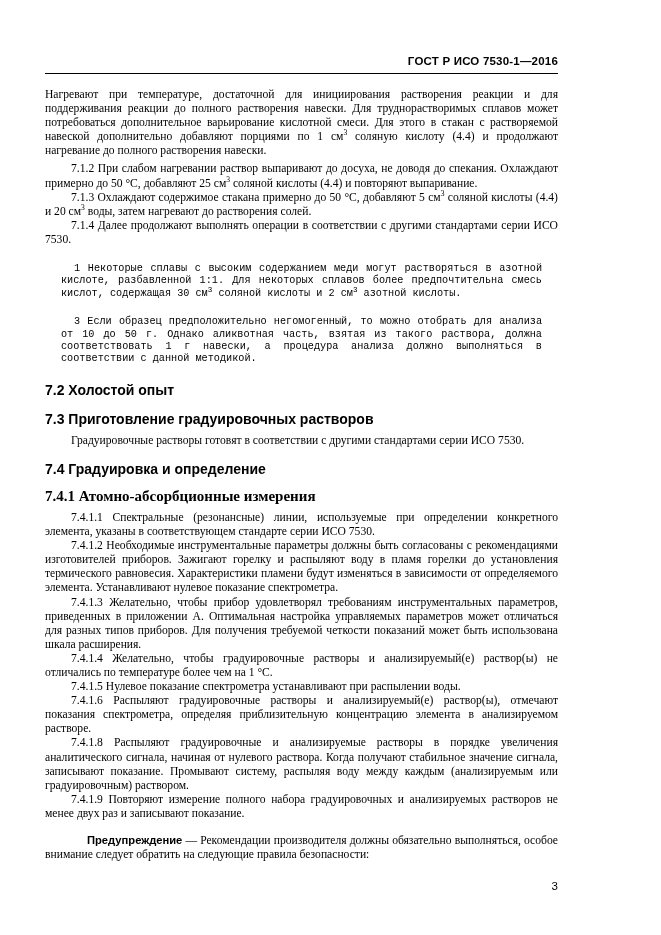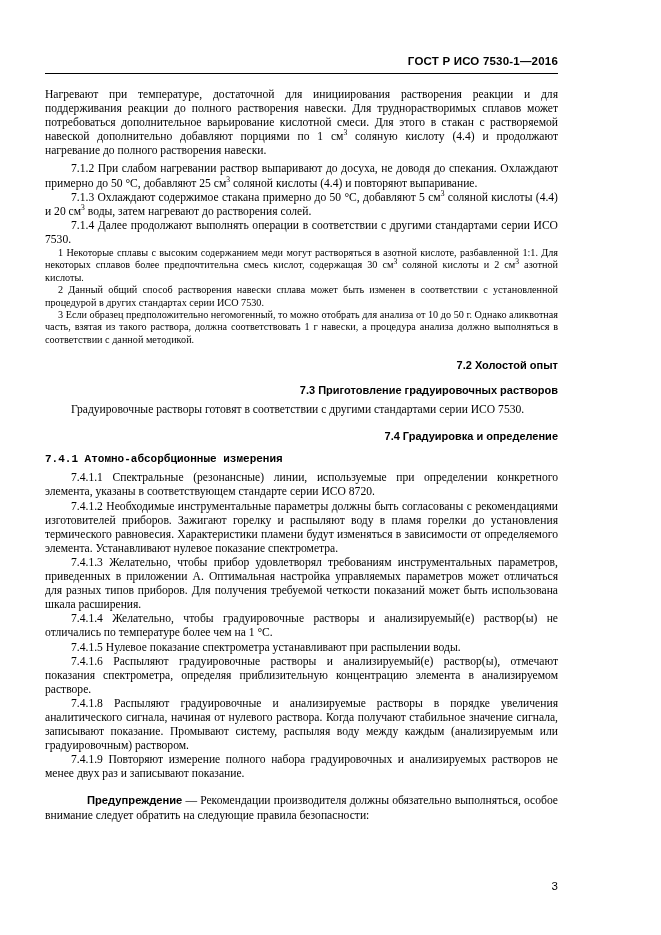--- a/index.html
+++ b/index.html
@@ -54,34 +54,34 @@
   }
   .notes-title {
     font-size: 10.2px;
     letter-spacing: 2.2px;
     margin: 9px 0 2px 26px;
   }
   .note {
     font-size: 10.2px;
     line-height: 12.4px;
     text-align: justify;
-    margin: 0;
+    margin: 16px;
     text-indent: 13px;
+    font-family: Liberation Mono, monospace;
   }
   .heading {
     font-family: "Liberation Sans", sans-serif;
     font-weight: bold;
-    font-size: 11px;
+    font-size: 14px;
     margin: 13px 0 7px 0;
-    text-align: right;
   }
   .subheading {
-    font-family: Liberation Mono, monospace;
+    font-family: Liberation Serif, serif;
     font-weight: bold;
-    font-size: 11px;
+    font-size: 15px;
     margin: 11px 0 6px 0;
   }
   .warn-label {
     font-family: "Liberation Sans", sans-serif;
     font-weight: bold;
     font-size: 11.2px;
     padding-left: 16px;
   }
   sup {
     font-size: 7.6px;
@@ -113,34 +113,33 @@
 
   <p class="ind"><span>7.1.2 При слабом нагревании раствор выпаривают до досуха, не доводя до спекания. Охлаждают примерно до 50 °С, добавляют 25 см</span><sup>3</sup><span> соляной кислоты (4.4) и повторяют выпаривание.</span></p>
 
   <p class="ind"><span>7.1.3 Охлаждают содержимое стакана примерно до 50 °С, добавляют 5 см</span><sup>3</sup><span> соляной кислоты (4.4) и 20 см</span><sup>3</sup><span> воды, затем нагревают до растворения солей.</span></p>
 
   <p class="ind">7.1.4 Далее продолжают выполнять операции в соответствии с другими стандартами серии ИСО 7530.</p>
 
 
   <p class="note"><span>1 Некоторые сплавы с высоким содержанием меди могут растворяться в азотной кислоте, разбавленной 1:1. Для некоторых сплавов более предпочтительна смесь кислот, содержащая 30 см</span><sup>3</sup><span> соляной кислоты и 2 см</span><sup>3</sup><span> азотной кислоты.</span></p>
 
-  <p class="note">2 Данный общий способ растворения навески сплава может быть изменен в соответствии с установленной процедурой в других стандартах серии ИСО 7530.</p>
 
   <p class="note">3 Если образец предположительно негомогенный, то можно отобрать для анализа от 10 до 50 г. Однако аликвотная часть, взятая из такого раствора, должна соответствовать 1 г навески, а процедура анализа должно выполняться в соответствии с данной методикой.</p>
 
   <div class="heading">7.2 Холостой опыт</div>
 
   <div class="heading">7.3 Приготовление градуировочных растворов</div>
   <p class="ind">Градуировочные растворы готовят в соответствии с другими стандартами серии ИСО 7530.</p>
 
   <div class="heading">7.4 Градуировка и определение</div>
 
   <div class="subheading">7.4.1 Атомно-абсорбционные измерения</div>
 
-  <p class="ind">7.4.1.1 Спектральные (резонансные) линии, используемые при определении конкретного элемента, указаны в соответствующем стандарте серии ИСО 8720.</p>
+  <p class="ind">7.4.1.1 Спектральные (резонансные) линии, используемые при определении конкретного элемента, указаны в соответствующем стандарте серии ИСО 7530.</p>
   <p class="ind">7.4.1.2 Необходимые инструментальные параметры должны быть согласованы с рекомендациями изготовителей приборов. Зажигают горелку и распыляют воду в пламя горелки до установления термического равновесия. Характеристики пламени будут изменяться в зависимости от определяемого элемента. Устанавливают нулевое показание спектрометра.</p>
   <p class="ind">7.4.1.3 Желательно, чтобы прибор удовлетворял требованиям инструментальных параметров, приведенных в приложении А. Оптимальная настройка управляемых параметров может отличаться для разных типов приборов. Для получения требуемой четкости показаний может быть использована шкала расширения.</p>
   <p class="ind">7.4.1.4 Желательно, чтобы градуировочные растворы и анализируемый(е) раствор(ы) не отличались по температуре более чем на 1 °С.</p>
   <p class="ind">7.4.1.5 Нулевое показание спектрометра устанавливают при распылении воды.</p>
   <p class="ind">7.4.1.6 Распыляют градуировочные растворы и анализируемый(е) раствор(ы), отмечают показания спектрометра, определяя приблизительную концентрацию элемента в анализируемом растворе.</p>
   <p class="ind">7.4.1.8 Распыляют градуировочные и анализируемые растворы в порядке увеличения аналитического сигнала, начиная от нулевого раствора. Когда получают стабильное значение сигнала, записывают показание. Промывают систему, распыляя воду между каждым (анализируемым или градуировочным) раствором.</p>
   <p class="ind">7.4.1.9 Повторяют измерение полного набора градуировочных и анализируемых растворов не менее двух раз и записывают показание.</p>
 
   <div class="warn-block">
     <p class="ind"><span class="warn-label">Предупреждение</span><span> — Рекомендации производителя должны обязательно выполняться, особое внимание следует обратить на следующие правила безопасности:</span></p>

